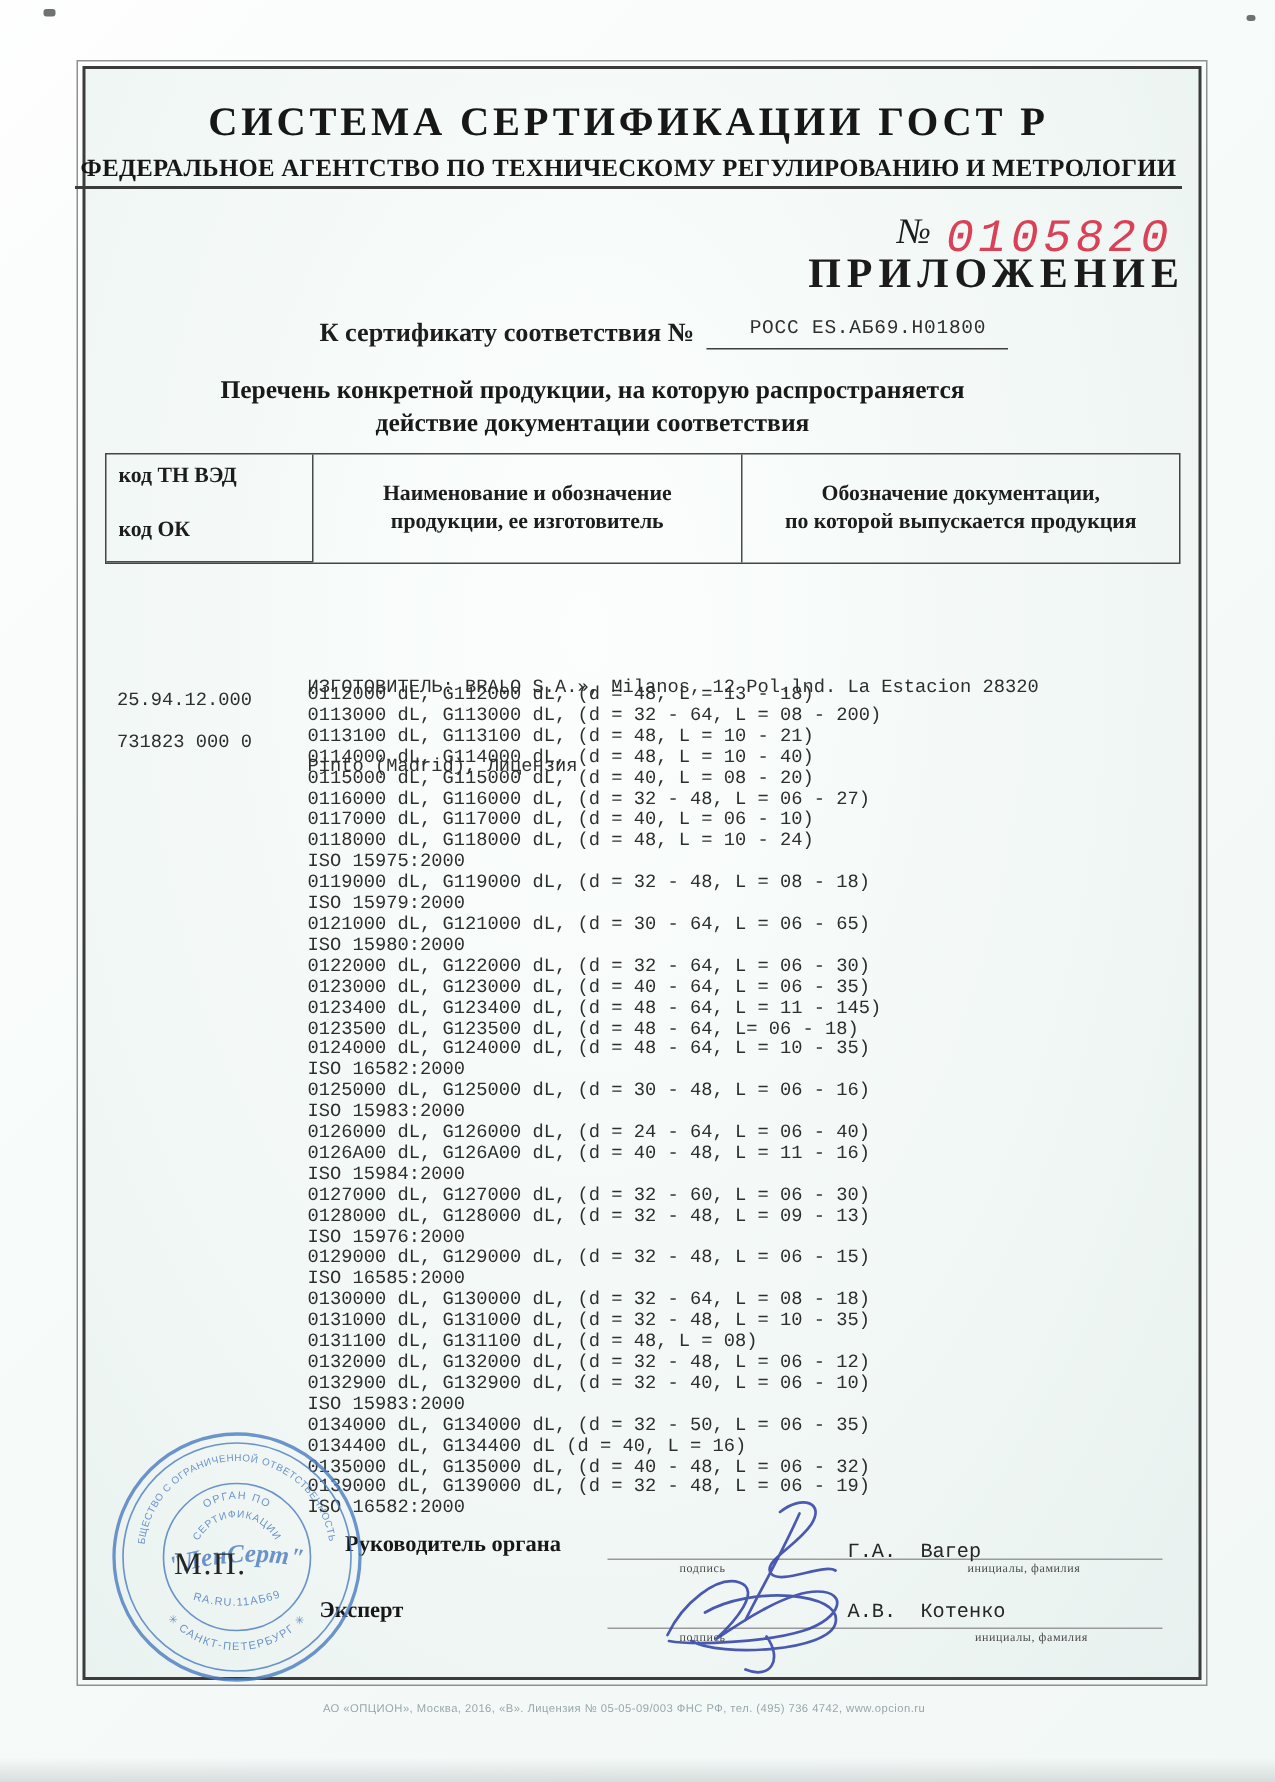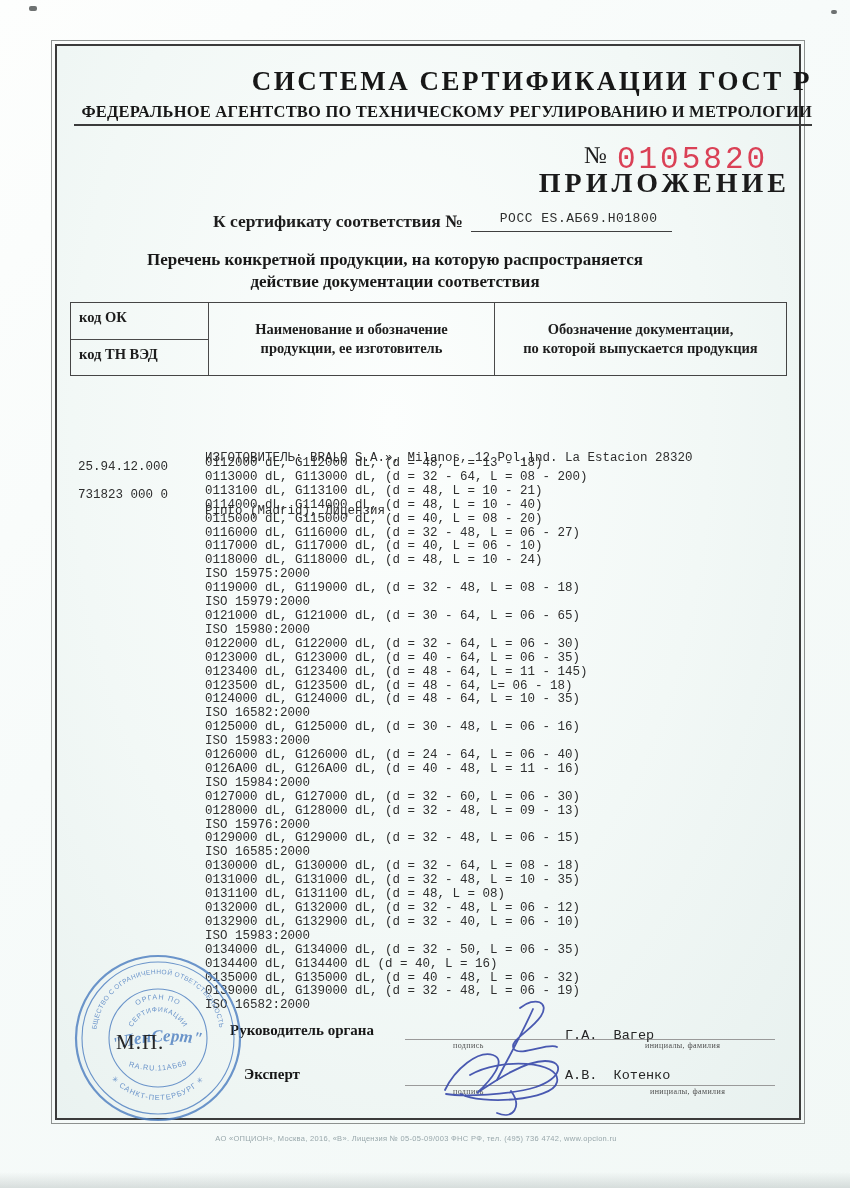--- a/index.html
+++ b/index.html
@@ -7,26 +7,26 @@
          background:linear-gradient(135deg,#fdfefd 0%,#f7fbfa 40%,#f2f8f6 100%);
          font-family:"Liberation Serif","DejaVu Serif",serif;color:#1d1d1d;}
   .scan-edge{position:absolute;left:0;right:0;bottom:0;height:16px;
          background:linear-gradient(to bottom,rgba(0,0,0,0),rgba(110,122,122,.22));}
   .speck{position:absolute;background:#4a4f4f;border-radius:2px;opacity:.8;}
 
   .frame{position:absolute;left:55px;top:44px;width:742px;height:1072px;
          border:2px solid #3b3b3b;outline:1px solid #8d918f;outline-offset:3px;
          background:radial-gradient(ellipse at 45% 35%,#fcfefd 0%,#f2f8f6 55%,#e8f1ef 100%);}
 
-  .header-box{position:absolute;left:74px;top:46px;width:738px;height:80px;
-         border-bottom:2px solid #3b3b3b;text-align:right;box-sizing:border-box;padding-top:20px;}
+  .header-box{position:absolute;left:50px;top:46px;width:738px;height:80px;
+         border-bottom:2px solid #3b3b3b;text-align:center;box-sizing:border-box;padding-top:20px;}
   .header-title{font-size:27px;font-weight:bold;letter-spacing:2.5px;color:#171717;}
   .header-subtitle{font-size:16.5px;font-weight:bold;margin-top:5px;letter-spacing:.2px;color:#171717;}
 
-  .serial{position:absolute;left:584px;top:142px;white-space:nowrap;}
+  .serial{position:absolute;left:598px;top:142px;white-space:nowrap;font-style:italic;}
   .serial-sign{font-size:24px;color:#1d1d1d;vertical-align:top;}
   .serial-digits{font-family:"Liberation Mono","DejaVu Sans Mono",monospace;
          font-size:31px;letter-spacing:3px;color:#da4156;margin-left:10px;vertical-align:top;}
 
   .appendix-title{position:absolute;left:0;top:167px;width:790px;text-align:right;
          font-size:28px;font-weight:bold;letter-spacing:4px;color:#1b1b1b;}
 
   .cert-line{position:absolute;left:213px;top:211px;white-space:nowrap;}
   .cert-label{font-size:17.5px;font-weight:bold;}
   .cert-value{display:inline-block;margin-left:8px;border-bottom:1.5px solid #3f3f3f;padding:0 14px;}
@@ -91,22 +91,22 @@
     <span class="cert-label">К сертификату соответствия №</span><span class="cert-value"><span>РОСС ES.АБ69.Н01800</span></span>
   </div>
 
   <div class="list-subtitle">
     <div>Перечень конкретной продукции,  на которую распространяется</div>
     <div>действие документации соответствия</div>
   </div>
 
   <div class="spec-table">
     <div class="spec-col1">
+      <div class="half">код ТН ВЭД</div>
       <div class="half top">код ОК</div>
-      <div class="half">код ТН ВЭД</div>
     </div>
     <div class="spec-col2">
       <div>Наименование и обозначение</div>
       <div>продукции, ее изготовитель</div>
     </div>
     <div class="spec-col3">
       <div>Обозначение документации,</div>
       <div>по которой выпускается продукция</div>
     </div>
   </div>
@@ -120,21 +120,21 @@
   <div class="code-tnved mono">731823 000 0</div>
 
   <div class="products mono"><div>0112000 dL, G112000 dL, (d = 48, L = 13 - 18)</div><div>0113000 dL, G113000 dL, (d = 32 - 64, L = 08 - 200)</div><div>0113100 dL, G113100 dL, (d = 48, L = 10 - 21)</div><div>0114000 dL, G114000 dL, (d = 48, L = 10 - 40)</div><div>0115000 dL, G115000 dL, (d = 40, L = 08 - 20)</div><div>0116000 dL, G116000 dL, (d = 32 - 48, L = 06 - 27)</div><div>0117000 dL, G117000 dL, (d = 40, L = 06 - 10)</div><div>0118000 dL, G118000 dL, (d = 48, L = 10 - 24)</div><div>ISO 15975:2000</div><div>0119000 dL, G119000 dL, (d = 32 - 48, L = 08 - 18)</div><div>ISO 15979:2000</div><div>0121000 dL, G121000 dL, (d = 30 - 64, L = 06 - 65)</div><div>ISO 15980:2000</div><div>0122000 dL, G122000 dL, (d = 32 - 64, L = 06 - 30)</div><div>0123000 dL, G123000 dL, (d = 40 - 64, L = 06 - 35)</div><div>0123400 dL, G123400 dL, (d = 48 - 64, L = 11 - 145)</div><div>0123500 dL, G123500 dL, (d = 48 - 64, L= 06 - 18)</div><div>0124000 dL, G124000 dL, (d = 48 - 64, L = 10 - 35)</div><div>ISO 16582:2000</div><div>0125000 dL, G125000 dL, (d = 30 - 48, L = 06 - 16)</div><div>ISO 15983:2000</div><div>0126000 dL, G126000 dL, (d = 24 - 64, L = 06 - 40)</div><div>0126A00 dL, G126A00 dL, (d = 40 - 48, L = 11 - 16)</div><div>ISO 15984:2000</div><div>0127000 dL, G127000 dL, (d = 32 - 60, L = 06 - 30)</div><div>0128000 dL, G128000 dL, (d = 32 - 48, L = 09 - 13)</div><div>ISO 15976:2000</div><div>0129000 dL, G129000 dL, (d = 32 - 48, L = 06 - 15)</div><div>ISO 16585:2000</div><div>0130000 dL, G130000 dL, (d = 32 - 64, L = 08 - 18)</div><div>0131000 dL, G131000 dL, (d = 32 - 48, L = 10 - 35)</div><div>0131100 dL, G131100 dL, (d = 48, L = 08)</div><div>0132000 dL, G132000 dL, (d = 32 - 48, L = 06 - 12)</div><div>0132900 dL, G132900 dL, (d = 32 - 40, L = 06 - 10)</div><div>ISO 15983:2000</div><div>0134000 dL, G134000 dL, (d = 32 - 50, L = 06 - 35)</div><div>0134400 dL, G134400 dL (d = 40, L = 16)</div><div>0135000 dL, G135000 dL, (d = 40 - 48, L = 06 - 32)</div><div>0139000 dL, G139000 dL, (d = 32 - 48, L = 06 - 19)</div><div>ISO 16582:2000</div></div>
 
   <div class="sig-label" style="left:230px;top:1022px;">Руководитель органа</div>
   <div class="sig-line" style="left:405px;top:1038px;width:370px;"></div>
   <div class="sig-caption" style="left:453px;top:1041px;">подпись</div>
   <div class="sig-name mono" style="left:565px;top:1028px;">Г.А.  Вагер</div>
   <div class="sig-caption" style="left:645px;top:1041px;">инициалы, фамилия</div>
 
-  <div class="sig-label" style="left:244px;top:1066px;">Эксперт</div>
+  <div class="sig-label" style="left:213px;top:1066px;">Эксперт</div>
   <div class="sig-line" style="left:405px;top:1084px;width:370px;"></div>
   <div class="sig-caption" style="left:453px;top:1087px;">подпись</div>
   <div class="sig-name mono" style="left:565px;top:1068px;">А.В.  Котенко</div>
   <div class="sig-caption" style="left:650px;top:1087px;">инициалы, фамилия</div>
 
   <svg class="stamp" viewBox="0 0 172 172">
     <g fill="none" stroke="#4e7fc1">
       <circle cx="86" cy="86" r="82" stroke-width="2.2"></circle>
       <circle cx="86" cy="86" r="76" stroke-width="1.1"></circle>
       <circle cx="86" cy="86" r="49" stroke-width="1.1"></circle>

